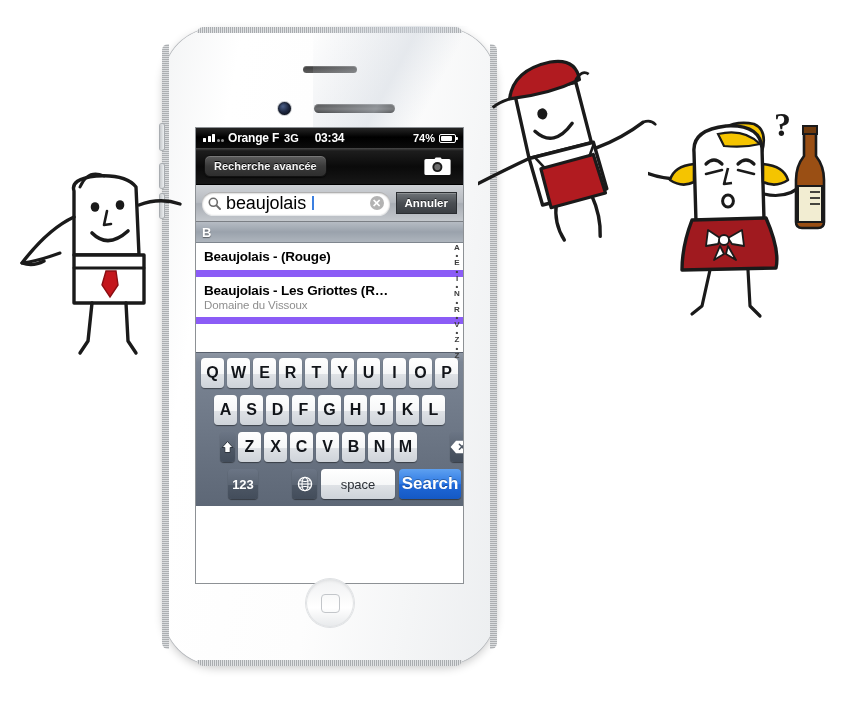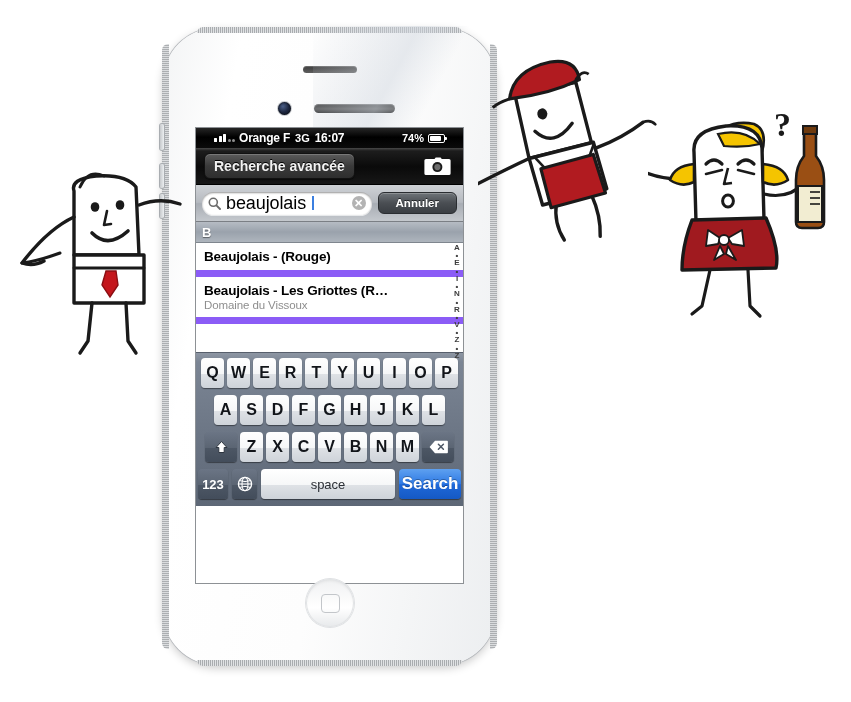--- a/index.html
+++ b/index.html
@@ -91,21 +91,21 @@
     background: #ffffff;
     overflow: hidden;
     box-shadow: 0 0 0 1px #8d9195;
   }
 
   
   #status-bar {
     height: 20px; background: linear-gradient(to bottom,#262626 0%,#000 46%,#0b0b0b 100%);
     color: #fff; display: flex; align-items: center;
     font-size: 12px; font-weight: bold; position: relative;
-    padding: 0 18px;
+    padding: 0 7px;
   }
   #signal-dots { display:flex; align-items:flex-end; gap:1.5px; margin-right:4px; }
   #signal-dots i { display:block; width:3px; background:#fff; border-radius:.5px; }
   #signal-dots i:nth-child(1){height:4px;}
   #signal-dots i:nth-child(2){height:6px;}
   #signal-dots i:nth-child(3){height:8px;}
   #signal-dots i:nth-child(4){height:3px;background:#8e8e8e;border-radius:50%;}
   #signal-dots i:nth-child(5){height:3px;background:#8e8e8e;border-radius:50%;}
   #carrier { font-size:12px; letter-spacing:-.2px; }
   #network-type { font-size:11px; margin-left:5px; }
@@ -128,21 +128,21 @@
 
   
   #nav-bar {
     height: 36px;
     background: linear-gradient(to bottom,#4a4a4a 0%,#1d1d1d 8%,#0a0a0a 52%,#161616 96%);
     display:flex; align-items:center; justify-content:space-between;
     padding: 0 8px; border-bottom:1px solid #000;
   }
   #advanced-search-button {
     background: linear-gradient(to bottom,#5c5c5c,#3a3a3a 50%,#2e2e2e);
-    color:#f2f2f2; font-size:14px; font-weight:bold;
+    color:#f2f2f2; font-size:11px; font-weight:bold;
     padding: 4px 9px; border-radius: 6px;
     box-shadow: inset 0 1px 0 rgba(255,255,255,.18), 0 1px 1px rgba(0,0,0,.5);
     border:1px solid #111; text-shadow:0 -1px 0 #000;
     white-space:nowrap;
   }
   #camera-button { display:flex; align-items:center; padding-right:4px;}
   .cam-svg { display:block; }
 
   
   #search-bar {
@@ -168,21 +168,21 @@
   }
   #clear-button {
     margin-left:auto; width:14px;height:14px;border-radius:50%;
     background:#b3b3b3; color:#fff; font-size:11px; line-height:14px;
     text-align:center; font-weight:bold;
     display:flex;align-items:center;justify-content:center;
   }
   #cancel-button {
     background: linear-gradient(to bottom,#6f7479,#4a4e53 50%,#3a3e43);
     color:#fff; font-size:11.5px; font-weight:bold;
-    padding:4px 17px; border-radius:6px; border:1px solid #2a2d31;
+    padding:4px 8px; border-radius:0; border:1px solid #2a2d31;
     text-shadow:0 -1px 0 rgba(0,0,0,.6);
     box-shadow: inset 0 1px 0 rgba(255,255,255,.22);
     white-space:nowrap;
   }
 
   
   #results-area {
     position:relative; background:#fff;
     height: 130px;
   }
@@ -229,20 +229,21 @@
     background: linear-gradient(to bottom,#ffffff 0%,#f6f7f8 52%,#dfe2e6 53%,#ced3d9 100%);
     border-radius:4px;
     box-shadow: 0 1px 1px rgba(0,0,0,.45);
     display:flex;align-items:center;justify-content:center;
     font-size:16px; font-weight:bold; color:#12151a;
     font-family:"Liberation Sans", sans-serif;
   }
   .key.dark {
     background: linear-gradient(to bottom,#6b7585 0%,#5b6573 52%,#4d5765 53%,#434d5b 100%);
     color:#fff;
+    margin-left:30px;
   }
   .key.shift, .key.backspace { width:32px; }
   .key.num { width:30px; font-size:13px; }
   .key.globe { width:25px; }
   .key.space {
     flex:1; max-width:138px; font-size:13px; font-weight:normal; color:#2b2f35;
   }
   .key.search-key {
     width:62px; font-size:17px; color:#fff;
     background: linear-gradient(to bottom,#5ea0f0 0%,#2f7ae4 50%,#1f68d8 52%,#1559c4 100%);
@@ -280,21 +281,21 @@
     <div id="status-bar">
       <div id="signal-dots">
         <i></i>
           <i></i>
           <i></i>
           <i></i>
           <i></i>
       </div>
       <span id="carrier">Orange F</span>
       <span id="network-type">3G</span>
-      <span id="clock">16:07</span>
+      <span id="clock">03:34</span>
       <div id="battery-area">
         <span id="battery-pct">74%</span>
         <span id="battery-icon"></span>
       </div>
     </div>
 
     <div id="nav-bar">
       <div id="advanced-search-button">Recherche avancée</div>
       <div id="camera-button">
         <svg class="cam-svg" width="27" height="19" viewBox="0 0 27 19">

